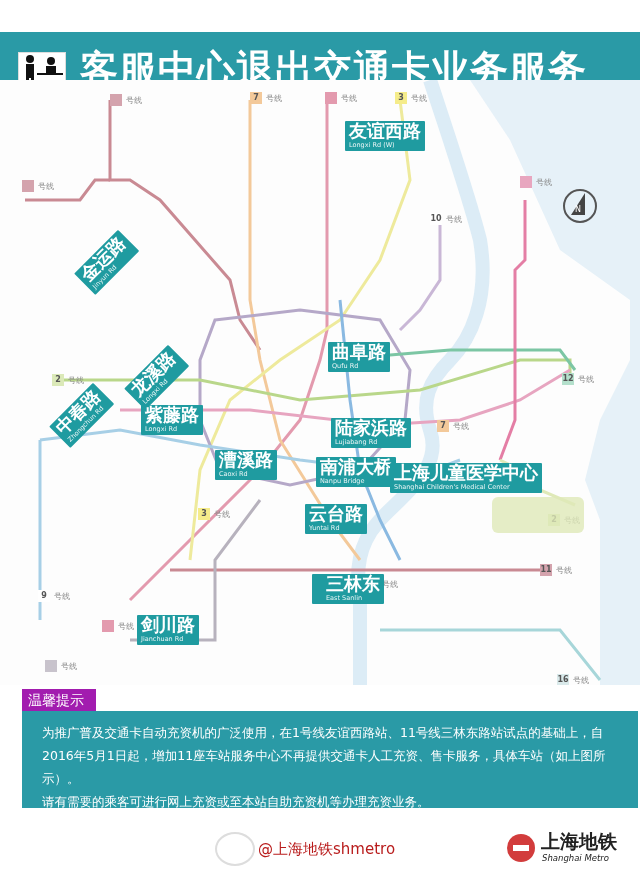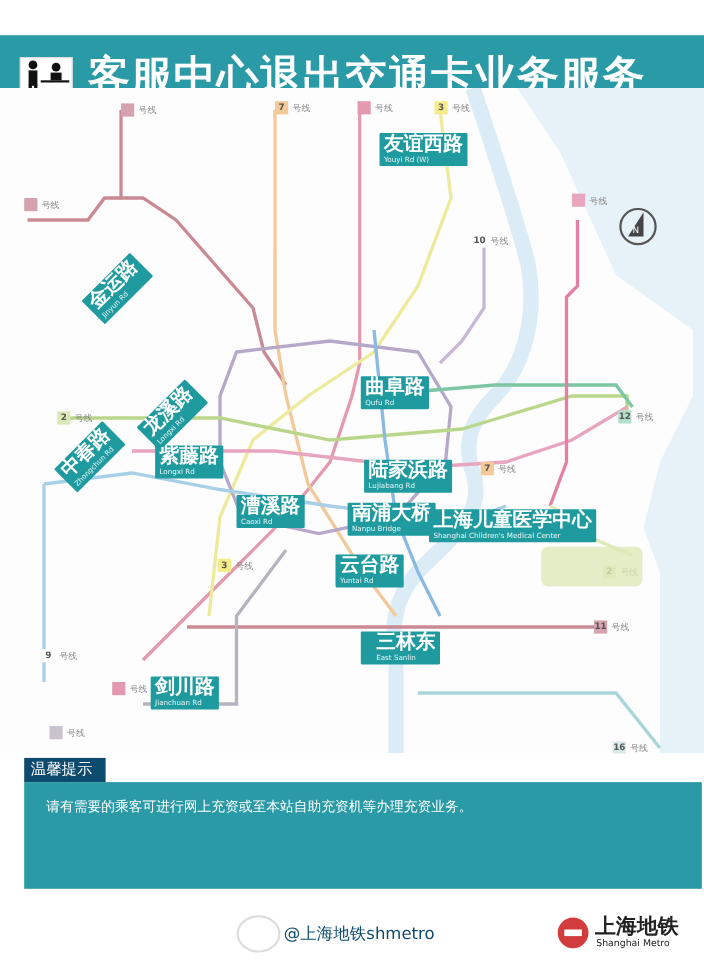--- a/index.html
+++ b/index.html
@@ -11,30 +11,30 @@
   .map { position: absolute; left: 0; top: 80px; width: 640px; height: 605px; background: #fdfdfd; overflow: hidden; }
   .map svg { position: absolute; left: 0; top: 0; }
   .station-tag { position: absolute; background: #1f9ba0; color: #fff; padding: 1px 4px 2px 4px; line-height: 1; border-radius: 1px; }
   .station-tag .zh { font-size: 18px; font-weight: bold; display: block; white-space: nowrap; }
   .station-tag .en { font-size: 6.5px; display: block; white-space: nowrap; margin-top: 2px; opacity: 0.9; }
   .rot { transform: rotate(-45deg); transform-origin: left bottom; }
   .compass { position: absolute; left: 563px; top: 109px; width: 34px; height: 34px; border: 2px solid #555; border-radius: 50%; }
   .line-badge { position: absolute; width: 12px; height: 12px; font-size: 8px; color: #555; text-align: center; line-height: 12px; font-weight: bold; }
   .line-badge-label { position: absolute; font-size: 8px; color: #888; white-space: nowrap; }
   .callout { position: absolute; left: 492px; top: 417px; width: 92px; height: 36px; background: #dfe9b8; border-radius: 6px; opacity: 0.8; }
-  .notice-tab { position: absolute; left: 22px; top: 689px; width: 74px; height: 22px; background: #0c4a6e; color: #fff; font-size: 14px; line-height: 22px; padding-left: 6px; }
+  .notice-tab { position: absolute; left: 22px; top: 689px; width: 74px; height: 22px; background: #a21caf; color: #fff; font-size: 14px; line-height: 22px; padding-left: 6px; }
   .notice-box { position: absolute; left: 22px; top: 711px; width: 616px; height: 97px; background: #2a9aa6; color: #fff; padding: 10px 18px 0 20px; font-size: 12.5px; line-height: 23px; }
   .notice-box p { white-space: normal; }
-  .weibo { position: absolute; left: 215px; top: 840px; font-size: 15px; color: #0c4a6e; white-space: nowrap; }
+  .weibo { position: absolute; left: 215px; top: 840px; font-size: 15px; color: #b91c1c; white-space: nowrap; }
   .weibo-icon { position: absolute; left: 215px; top: 832px; width: 40px; height: 34px; border: 2px solid #ddd; border-radius: 50%; }
   .logo { position: absolute; left: 505px; top: 829px; width: 130px; height: 40px; }
   .logo-mark { position: absolute; left: 2px; top: 5px; width: 28px; height: 28px; border-radius: 50%; background: #d23c3c; }
   .logo-mark::after { content: ""; position: absolute; left: 6px; top: 11px; width: 16px; height: 6px; background: #fff; }
   .logo-zh { position: absolute; left: 36px; top: 0px; font-size: 19px; font-weight: bold; color: #222; white-space: nowrap; }
-  .logo-en { position: absolute; left: 37px; top: 24px; font-size: 8.5px; color: #222; white-space: nowrap; }
+  .logo-en { position: absolute; left: 37px; top: 24px; font-size: 8.5px; color: #222; white-space: nowrap; font-style: italic; }
 </style>
 </head>
 <body>
 
 <div class="header">
   <div class="header-inner"></div>
   <div class="header-icon">
     <svg width="46" height="38" viewBox="0 0 46 38">
       <circle cx="11" cy="6" r="4" fill="#111"></circle>
       <rect x="7" y="11" width="8" height="14" fill="#111"></rect>
@@ -131,21 +131,21 @@
   <div class="line-badge-label" style="left:61px;top:581px;">号线</div>
   <div class="line-badge" style="left:102px;top:540px;background:#e39aae;"></div>
   <div class="line-badge-label" style="left:118px;top:541px;">号线</div>
   <div class="line-badge" style="left:366px;top:498px;background:#e39aae;"></div>
   <div class="line-badge-label" style="left:382px;top:499px;">号线</div>
 
   <div class="callout"></div>
 
   <div class="station-tag" style="left:333px;top:41px;margin-left:12px;">
     <span class="zh">友谊西路</span>
-    <span class="en">Youyi Rd (W)</span>
+    <span class="en">Longxi Rd (W)</span>
   </div>
   <div class="station-tag rot" style="left:95px;top:185px;">
     <span class="zh">金运路</span>
     <span class="en">Jinyun Rd</span>
   </div>
   <div class="station-tag" style="left:328px;top:262px;">
     <span class="zh">曲阜路</span>
     <span class="en">Qufu Rd</span>
   </div>
   <div class="station-tag rot" style="left:145px;top:300px;">
@@ -173,32 +173,33 @@
     <span class="en">Nanpu Bridge</span>
   </div>
   <div class="station-tag" style="left:390px;top:383px;">
     <span class="zh">上海儿童医学中心</span>
     <span class="en">Shanghai Children's Medical Center</span>
   </div>
   <div class="station-tag" style="left:305px;top:424px;">
     <span class="zh">云台路</span>
     <span class="en">Yuntai Rd</span>
   </div>
-  <div class="station-tag" style="left:328px;top:494px;padding-left:14px;">
+  <div class="station-tag" style="left:312px;top:494px;padding-left:14px;">
     <span class="zh">三林东</span>
     <span class="en">East Sanlin</span>
   </div>
   <div class="station-tag" style="left:137px;top:535px;">
     <span class="zh">剑川路</span>
     <span class="en">Jianchuan Rd</span>
   </div>
 </div>
 
 <div class="notice-tab">温馨提示</div>
 <div class="notice-box">
+  <p>为推广普及交通卡自动充资机的广泛使用，在1号线友谊西路站、11号线三林东路站试点的基础上，自2016年5月1日起，增加11座车站服务中心不再提供交通卡人工充资、售卡服务，具体车站（如上图所示）。</p>
   <p>请有需要的乘客可进行网上充资或至本站自助充资机等办理充资业务。</p>
 </div>
 
 <div class="weibo-icon"></div>
 <div class="weibo" style="left:258px;">@上海地铁shmetro</div>
 
 <div class="logo">
   <div class="logo-mark"></div>
   <div class="logo-zh">上海地铁</div>
   <div class="logo-en">Shanghai Metro</div>

